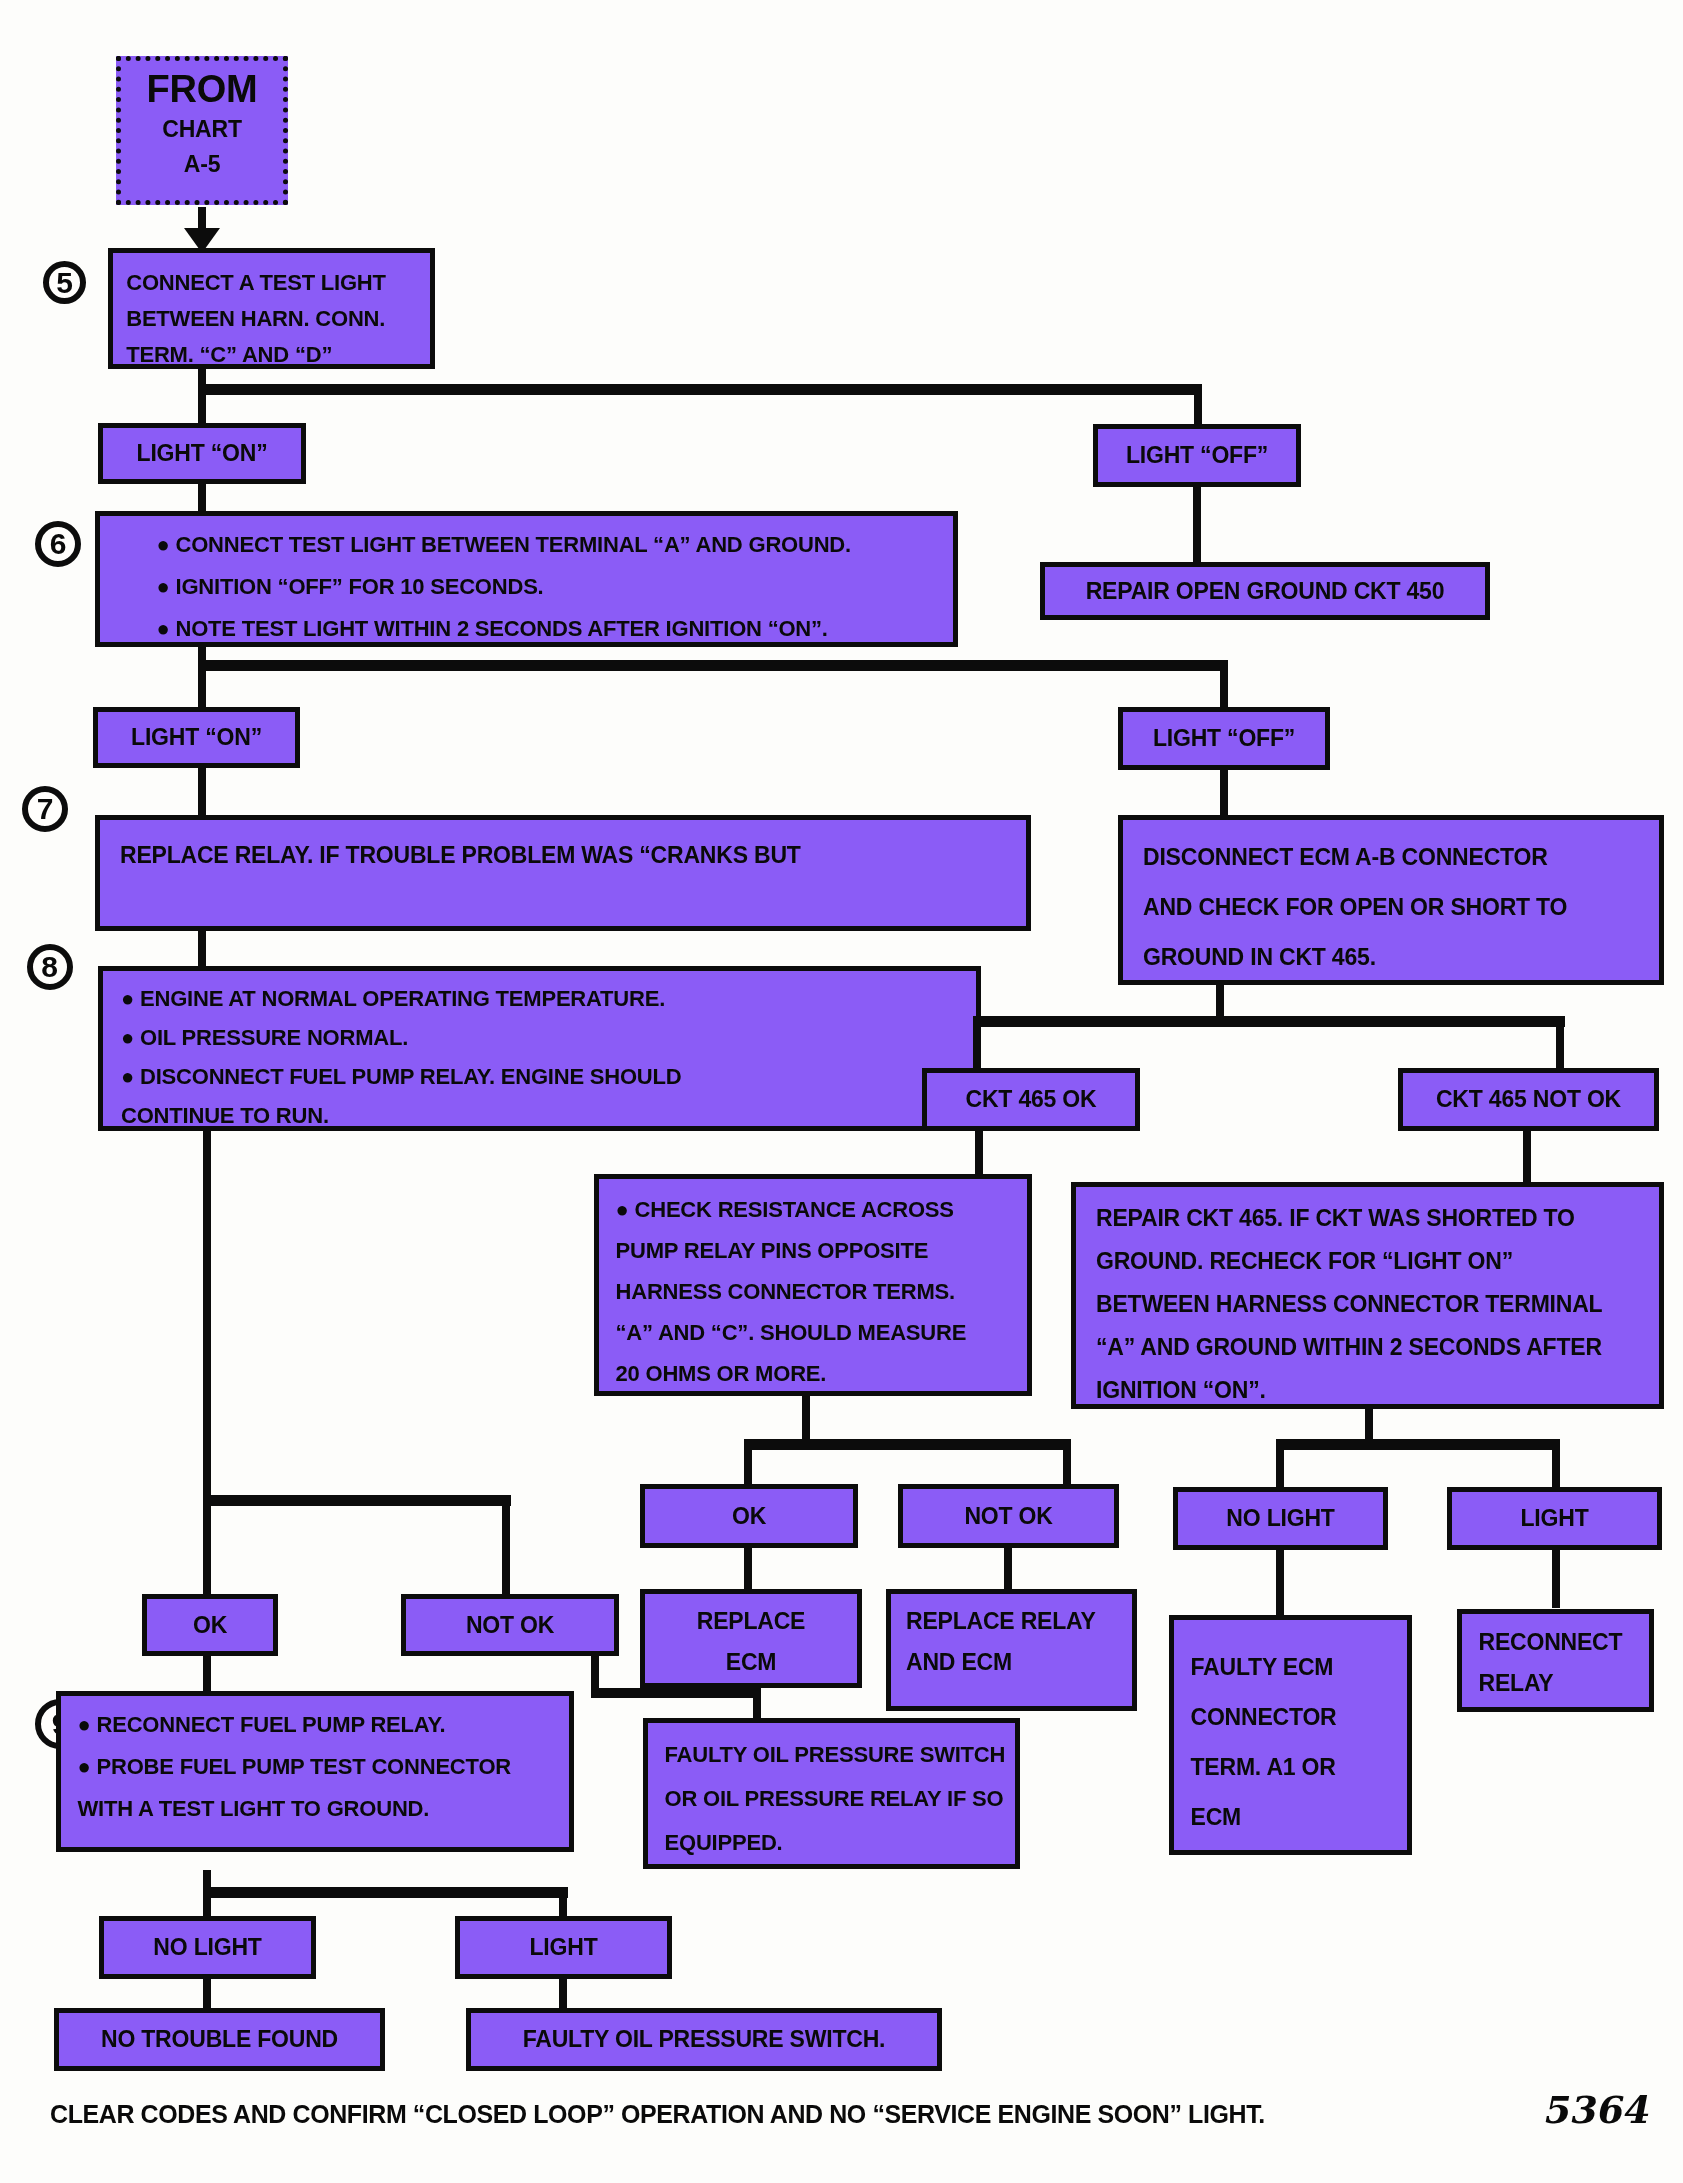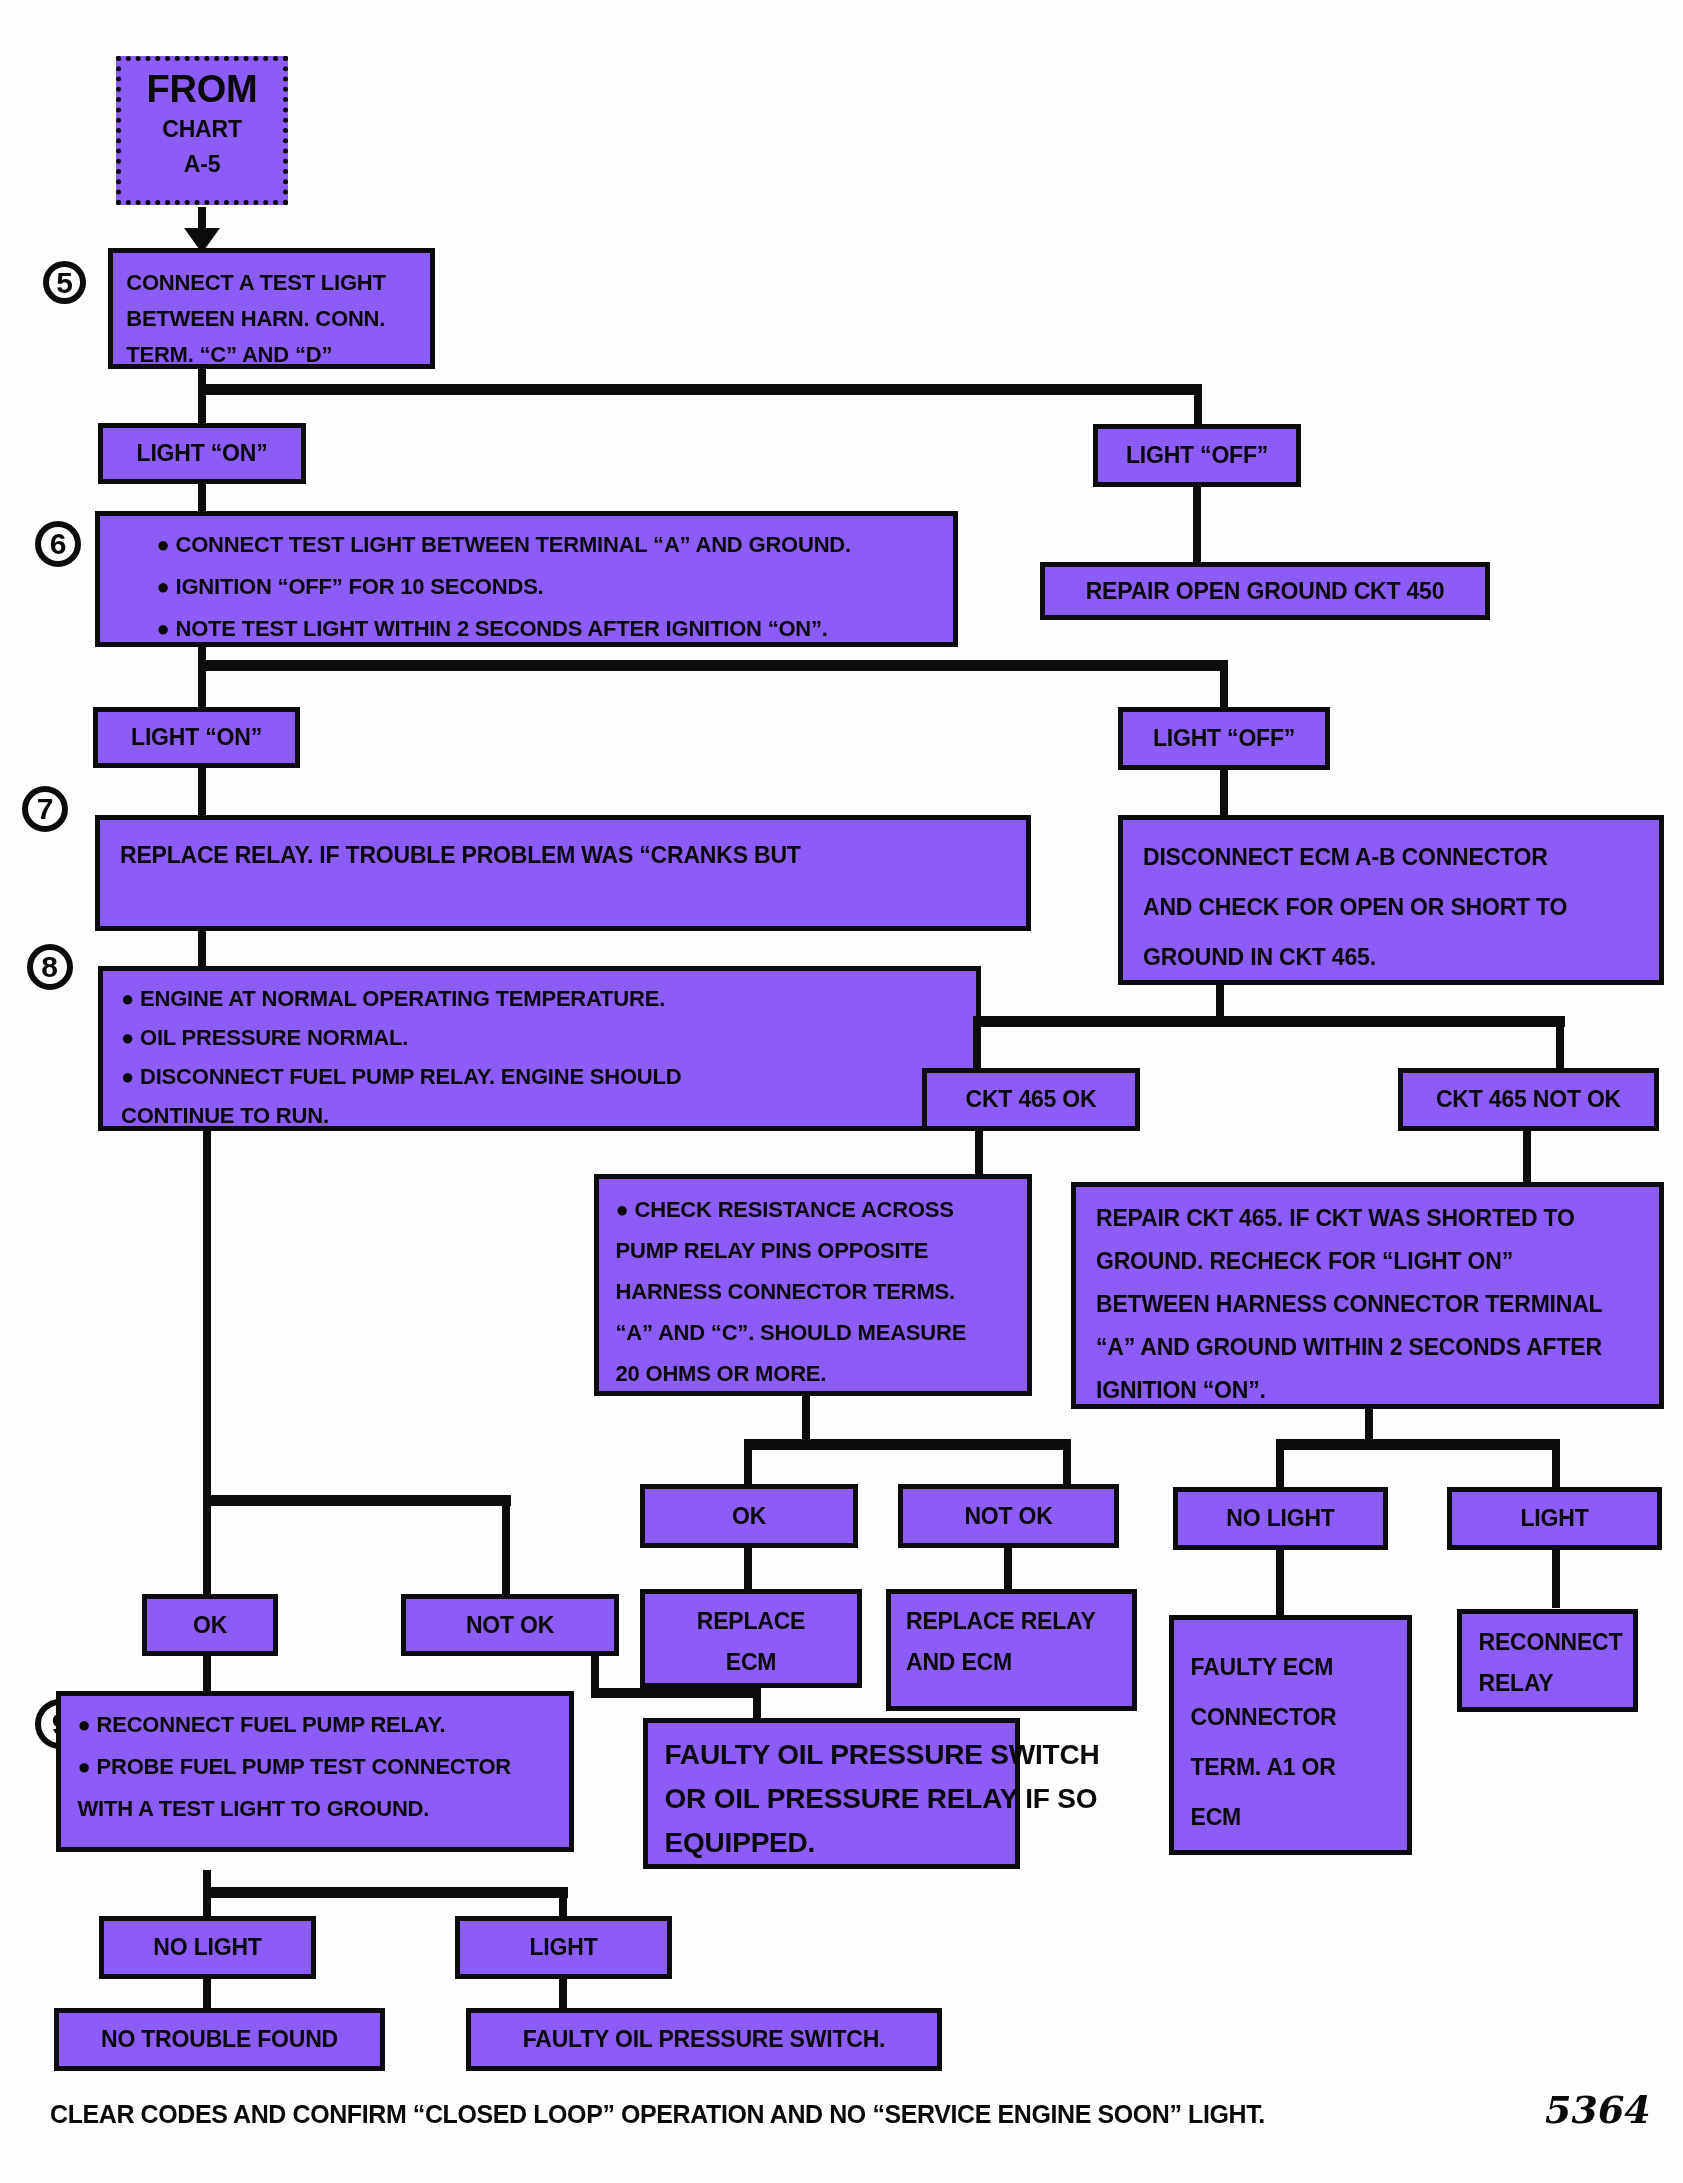--- a/index.html
+++ b/index.html
@@ -195,21 +195,21 @@
     </div>
   </div>
   <div class="box" style="left:1169px;top:1615px;width:243px;height:240px;">
     <div class="txt" style="font-size:23px;line-height:50px;padding:21.5px 0 0 16.5px;">
       <div>FAULTY ECM</div>
       <div>CONNECTOR</div>
       <div>TERM. A1 OR</div>
       <div>ECM</div>
     </div>
   </div>
-  <div class="box" style="left:1457px;top:1609px;width:181px;height:103px;">
+  <div class="box" style="left:1457px;top:1609px;width:197px;height:103px;">
     <div class="txt" style="font-size:23px;line-height:41px;padding:8.3px 0 0 16.5px;">
       <div>RECONNECT</div>
       <div>RELAY</div>
     </div>
   </div>
 
   <div class="line" style="left:203px;top:1131px;width:8.3px;height:463px;"></div>
   <div class="line" style="left:203px;top:1495px;width:308px;height:10.8px;"></div>
   <div class="line" style="left:502px;top:1495px;width:8.3px;height:99px;"></div>
 
@@ -231,21 +231,21 @@
     </div>
   <div class="box" style="left:56px;top:1691px;width:518px;height:161px;">
     <div class="txt" style="font-size:22px;line-height:42px;padding:8.3px 0 0 16.5px;">
       <div>● RECONNECT FUEL PUMP RELAY.</div>
       <div>● PROBE FUEL PUMP TEST CONNECTOR</div>
       <div>WITH A TEST LIGHT TO GROUND.</div>
     </div>
   </div>
 
   <div class="box" style="left:643px;top:1718px;width:377px;height:151px;">
-    <div class="txt" style="font-size:28px;line-height:44px;padding:10px 0 0 16.5px;">
+    <div class="txt" style="font-size:22px;line-height:44px;padding:10px 0 0 16.5px;">
       <div>FAULTY OIL PRESSURE SWITCH</div>
       <div>OR OIL PRESSURE RELAY IF SO</div>
       <div>EQUIPPED.</div>
     </div>
   </div>
 
   <div class="line" style="left:203px;top:1870px;width:8.3px;height:48px;"></div>
   <div class="line" style="left:203px;top:1887px;width:365px;height:10.8px;"></div>
   <div class="line" style="left:559px;top:1887px;width:8.3px;height:31px;"></div>
 

